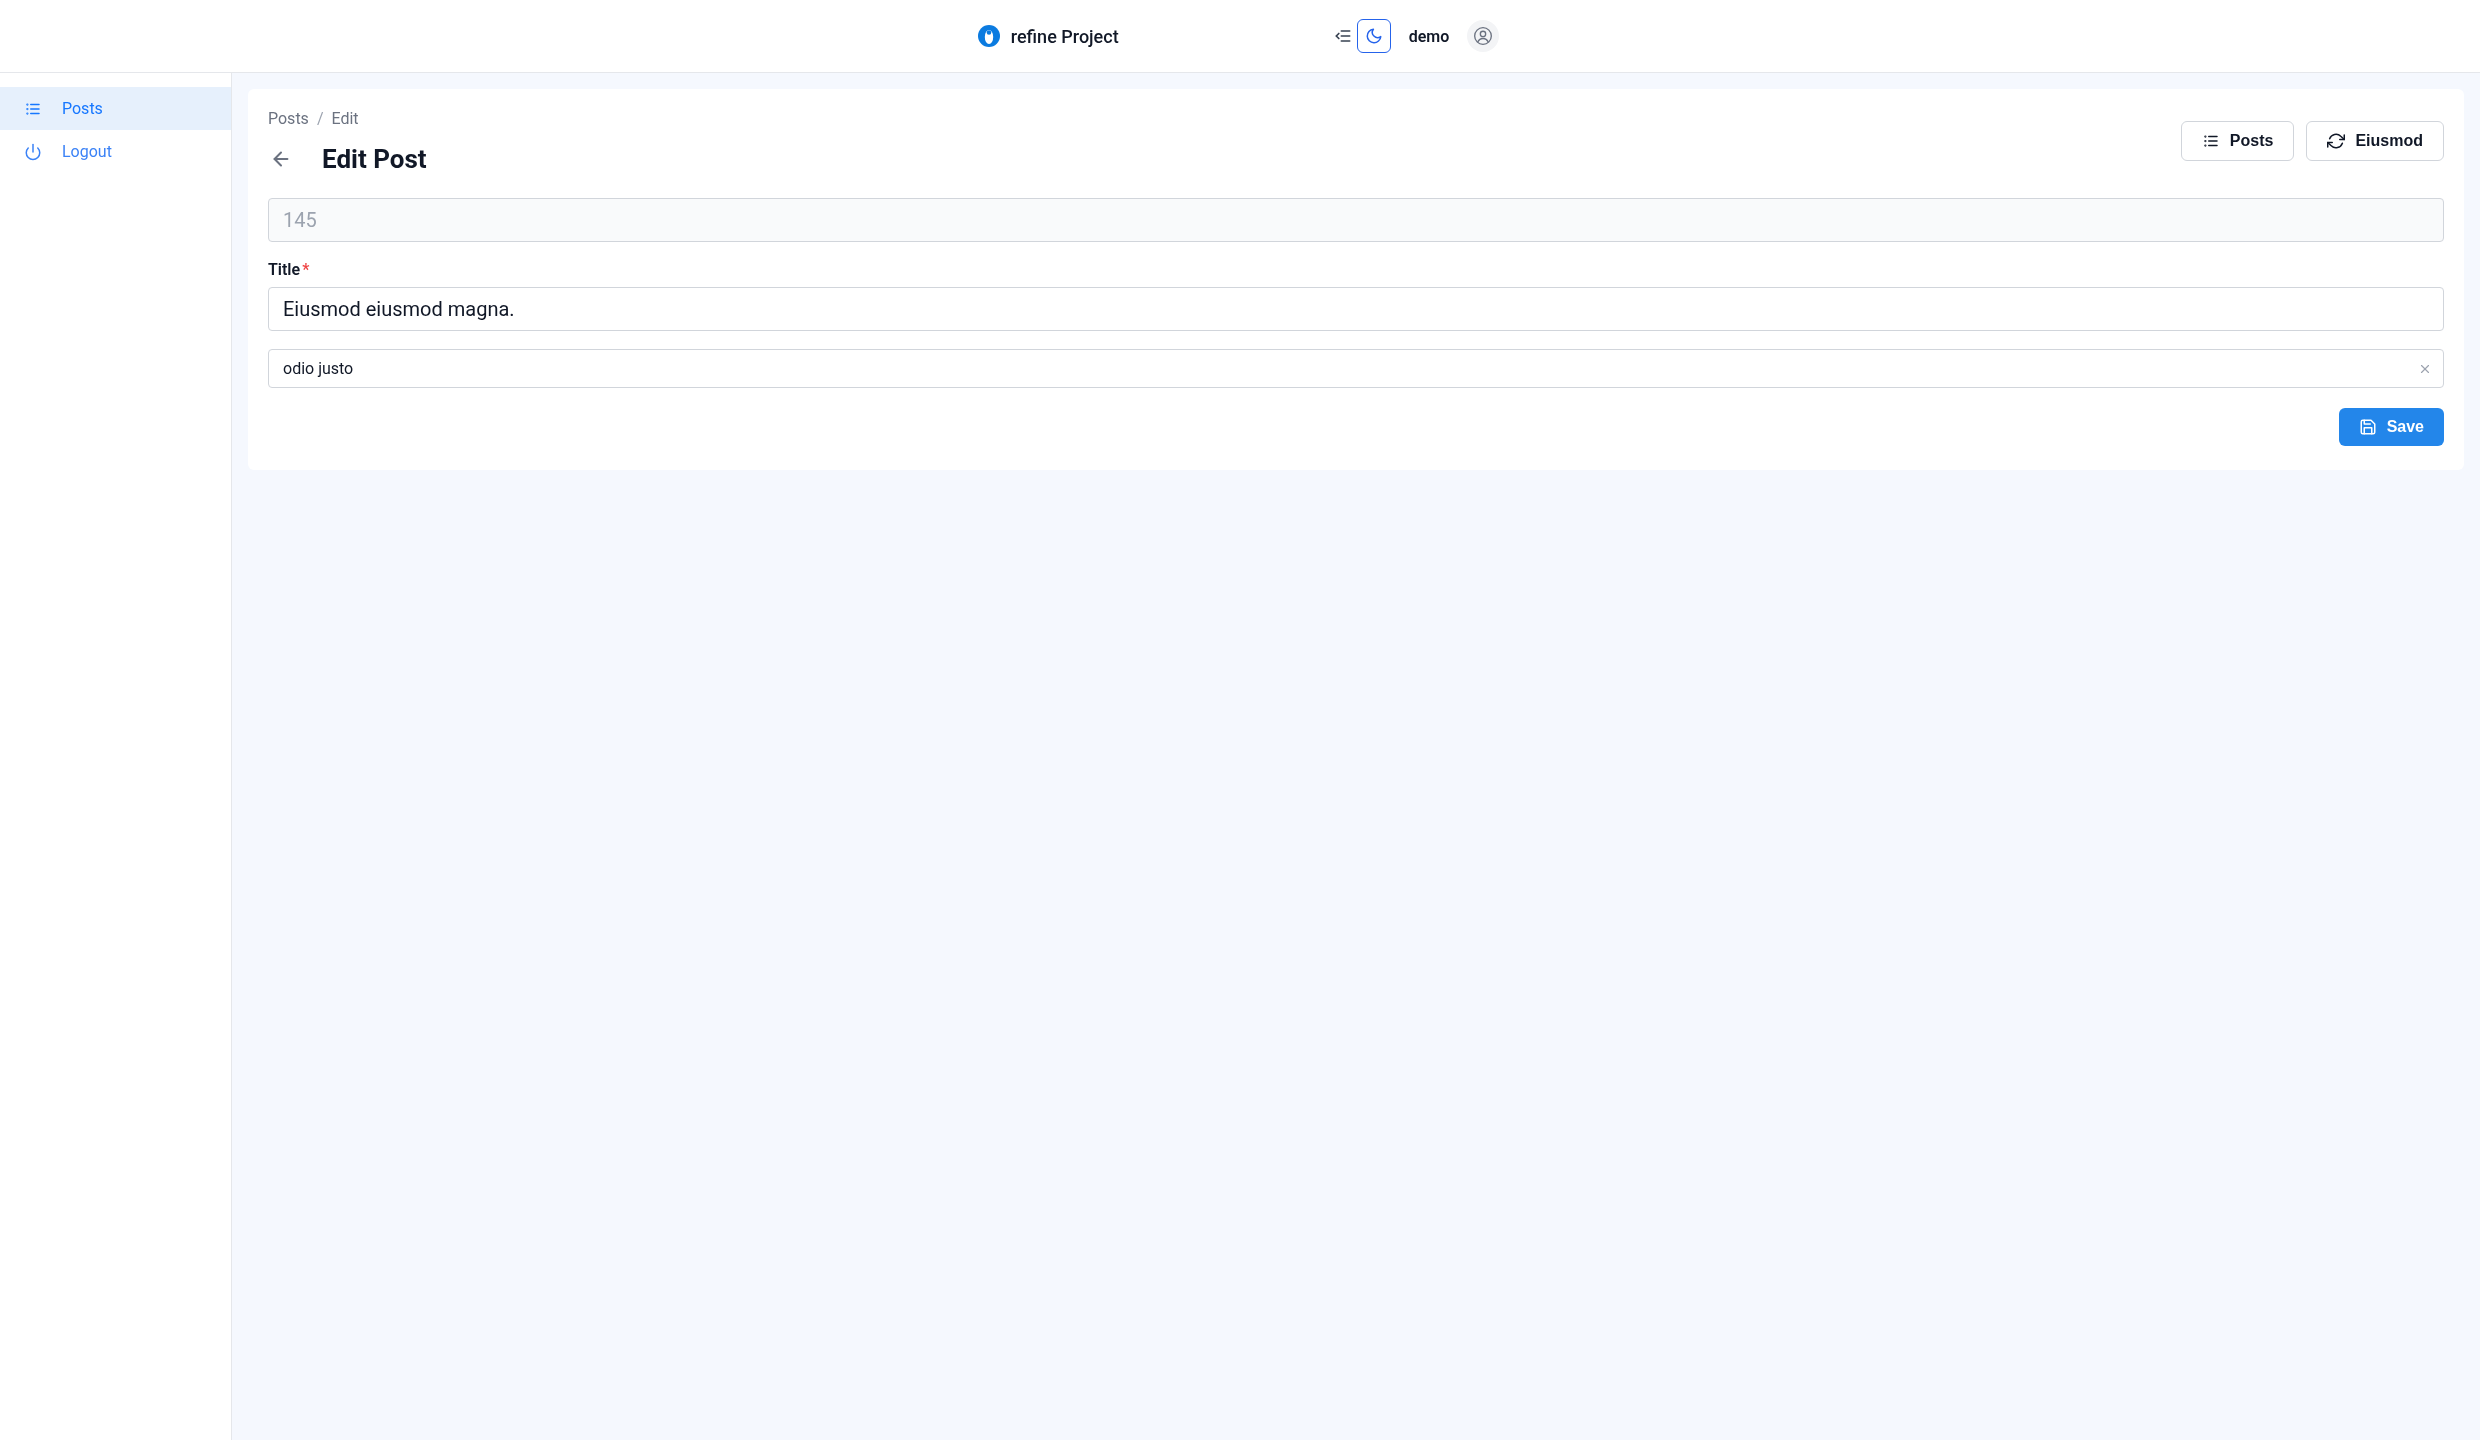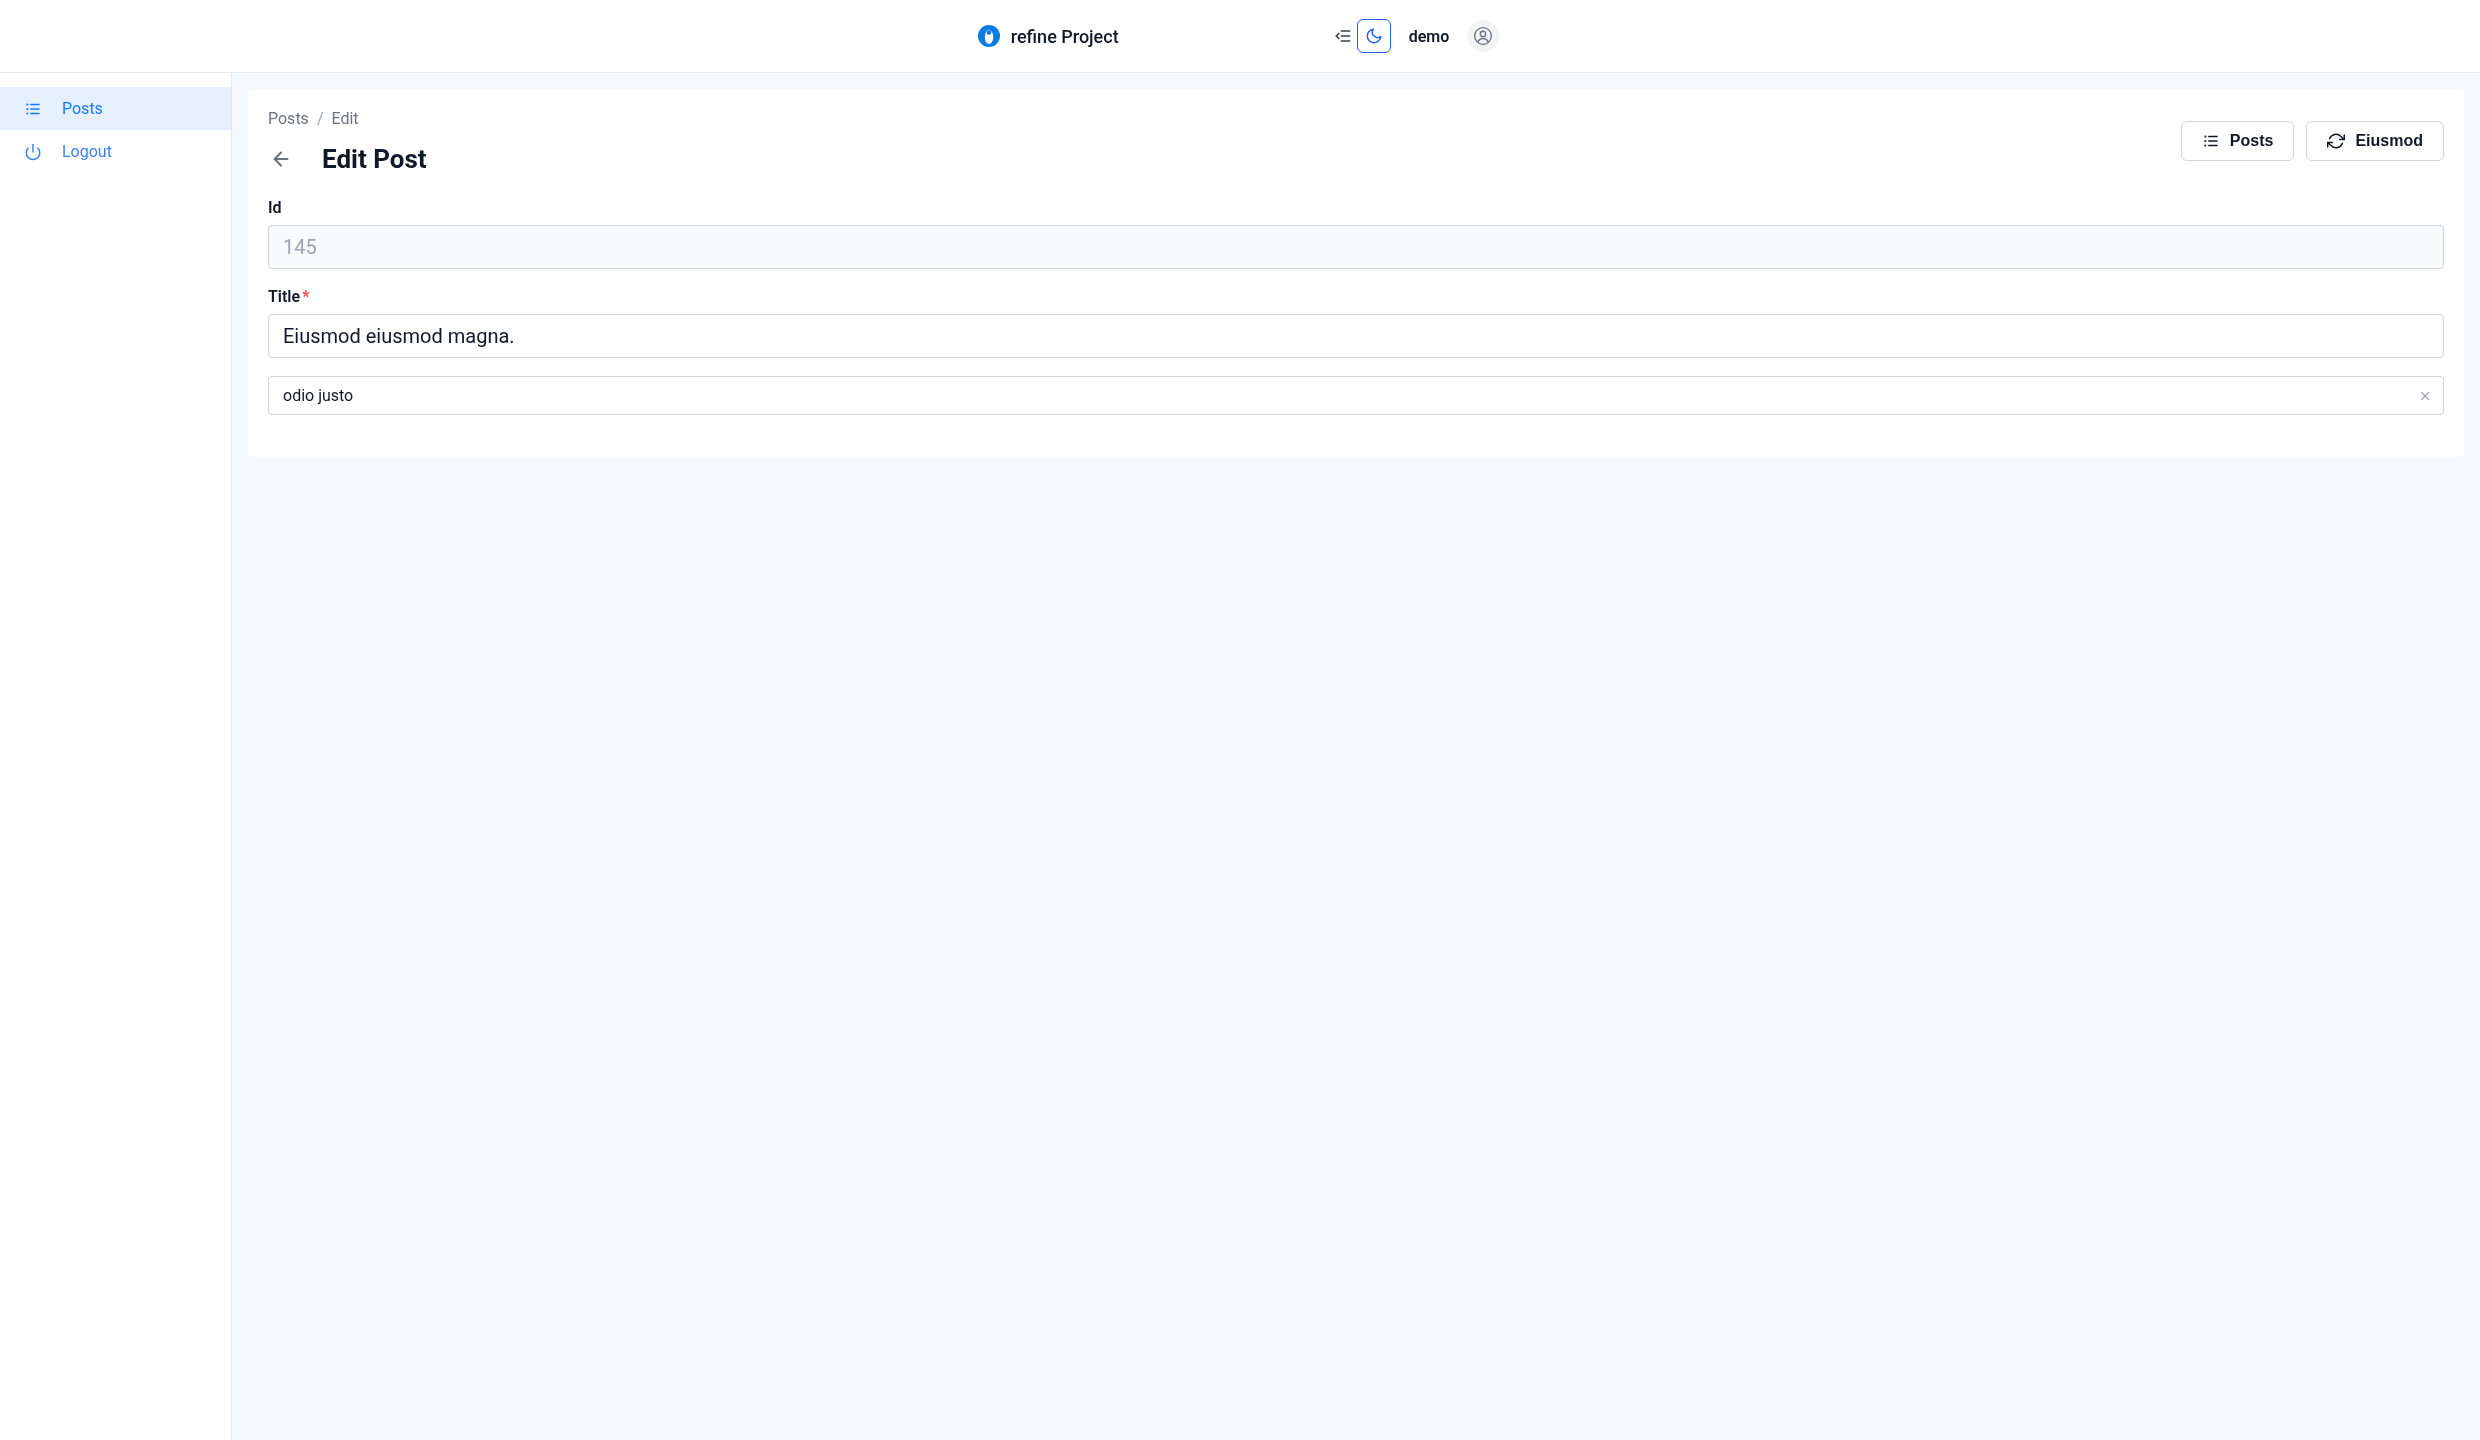--- a/index.html
+++ b/index.html
@@ -345,21 +345,20 @@
                 <polyline points="23 4 23 10 17 10"></polyline>
                 <polyline points="1 20 1 14 7 14"></polyline>
                 <path d="M3.51 9a9 9 0 0 1 14.85-3.36L23 10M1 14l4.64 4.36A9 9 0 0 0 20.49 15"></path>
               </svg>
               <span>Eiusmod</span>
             </button>
           </div>
         </div>
 
         <div class="form-group">
-          <label class="form-label">Id</label>
           <input type="text" class="form-input" disabled="" value="145" style="">
         </div>
 
         <div class="form-group">
           <label class="form-label">
             <span>Title</span><span class="required">*</span>
           </label>
           <input type="text" class="form-input" value="Eiusmod eiusmod magna." style="">
         </div>
 
@@ -368,16 +367,26 @@
             <input type="text" class="select-input" readonly="" value="odio justo" style="">
             <span class="clear-icon">
               <svg width="14" height="14" viewBox="0 0 24 24" fill="none" stroke="currentColor" stroke-width="2" stroke-linecap="round">
                 <line x1="18" y1="6" x2="6" y2="18"></line>
                 <line x1="6" y1="6" x2="18" y2="18"></line>
               </svg>
             </span>
           </div>
         </div>
 
+        <div class="form-footer">
+          <button class="btn-primary">
+            <svg width="18" height="18" viewBox="0 0 24 24" fill="none" stroke="currentColor" stroke-width="2" stroke-linecap="round" stroke-linejoin="round">
+              <path d="M19 21H5a2 2 0 0 1-2-2V5a2 2 0 0 1 2-2h11l5 5v11a2 2 0 0 1-2 2z"></path>
+              <polyline points="17 21 17 13 7 13 7 21"></polyline>
+              <polyline points="7 3 7 8 15 8"></polyline>
+            </svg>
+            <span>Save</span>
+          </button>
+        </div>
       </div>
     </main>
   </div>
 </div>
 
 </body></html>

